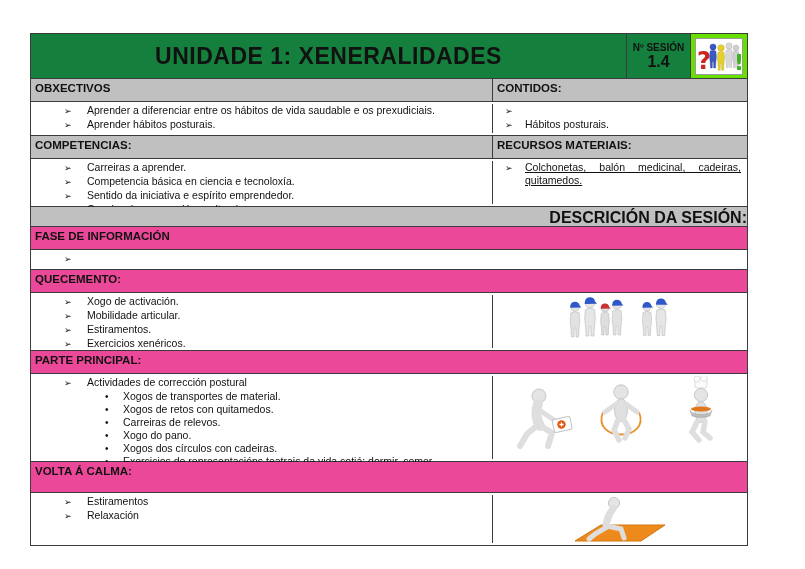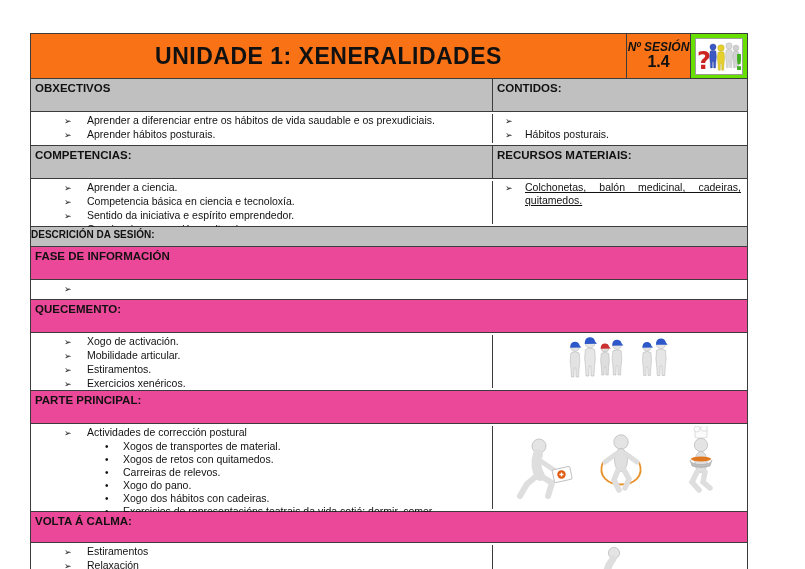--- a/index.html
+++ b/index.html
@@ -9,39 +9,39 @@
     font-family:"Liberation Sans", sans-serif; color:#111; overflow:hidden;
   }
   .doc-table {
     position:absolute; left:30px; top:33px; width:718px;
     border:1px solid #3c3c3c; background:#fff;
   }
   .row { display:flex; width:100%; border-top:1px solid #3c3c3c; }
   .row:first-child { border-top:none; }
 
   
-  .title-row { height:44px; background:#f97316; }
+  .title-row { height:44px; background:#15803d; }
   .title-main { flex:1; display:flex; align-items:center; justify-content:center; }
   .title-main .t { font-size:23px; font-weight:bold; letter-spacing:0.5px; }
   .session-cell { width:64px; border-left:1px solid #3c3c3c; display:flex; flex-direction:column; align-items:center; justify-content:center; }
-  .session-label { font-size:12px; font-weight:bold; line-height:11px;font-style:italic; }
+  .session-label { font-size:10px; font-weight:bold; line-height:11px; }
   .session-number { font-size:16px; font-weight:bold; line-height:17px; }
   .clipart-cell { width:57px; border-left:1px solid #3c3c3c; display:flex; align-items:center; justify-content:center; background:#67DF00; }
   .imgbox { width:48px; height:37px; background:#fff; border:1px solid #9a9a9a; display:flex; align-items:center; justify-content:center; }
 
   
   .hdr { font-size:11.5px; font-weight:bold; padding:2px 4px 1px 4px; line-height:14px; }
   .gray-md { background:#C0C0C0; }
   .gray-lt { background:#ec4899; }
 
   .cols { }
   .col-left { width:462px; border-right:1px solid #3c3c3c; }
   .col-right { flex:1; }
 
-  .h18 { height:32px; }
+  .h18 { height:22px; }
   .h17 { height:30px; }
 
   .content { background:#fff; padding:2px 2px 2px 0; font-size:10.5px; line-height:13px; }
   .r3 { height:34px; }
   .r5 { height:48px; }
   .fase-content { height:20px; }
   .quec-content { height:58px; }
   .parte-content { height:88px; }
   .volta-content { height:53px; }
 
@@ -49,21 +49,21 @@
   .li .mk { flex:0 0 auto; text-align:left; }
   .ind-a { padding-left:33px; }           
   .ind-a .mk { width:23px; font-size:9px; padding-top:1px; }
   .ind-b { padding-left:12px; }           
   .ind-b .mk { width:20px; font-size:9px; padding-top:1px; }
   .ind-sub { padding-left:74px; }         
   .ind-sub .mk { width:18px; font-size:10px; }
   .just { text-align:justify; padding-right:4px; }
   .just .tx { flex:1;text-decoration:underline; }
 
-  .descr-row { text-align:left; font-weight:bold; font-size:10px; height:19px; padding-top:2px; }
+  .descr-row { text-align:right; font-weight:bold; font-size:16px; height:19px; padding-top:2px; }
 
   .art-cell { display:flex; align-items:center; justify-content:center; background:#fff; }
   svg { display:block; }
 </style>
 </head>
 <body>
 
 <svg width="0" height="0" style="position:absolute">
   <defs>
     <g id="pbody">
@@ -128,21 +128,21 @@
 
     <div class="row cols">
       <div class="col-left hdr gray-md h18">COMPETENCIAS:</div>
       <div class="col-right hdr gray-md h18">RECURSOS MATERIAIS:</div>
     </div>
 
     <div class="row cols content r5">
       <div class="col-left">
         <div class="li ind-a">
           <span class="mk">➢</span>
-          <span class="tx">Aprender a ciencia.</span>
+          <span class="tx">Carreiras a aprender.</span>
         </div>
         <div class="li ind-a">
           <span class="mk">➢</span>
           <span class="tx">Competencia básica en ciencia e tecnoloxía.</span>
         </div>
         <div class="li ind-a">
           <span class="mk">➢</span>
           <span class="tx">Sentido da iniciativa e espírito emprendedor.</span>
         </div>
         <div class="li ind-a">
@@ -233,21 +233,21 @@
         <div class="li ind-sub">
           <span class="mk">•</span>
           <span class="tx">Carreiras de relevos.</span>
         </div>
         <div class="li ind-sub">
           <span class="mk">•</span>
           <span class="tx">Xogo do pano.</span>
         </div>
         <div class="li ind-sub">
           <span class="mk">•</span>
-          <span class="tx">Xogo dos hábitos con cadeiras.</span>
+          <span class="tx">Xogos dos círculos con cadeiras.</span>
         </div>
         <div class="li ind-sub">
           <span class="mk">•</span>
           <span class="tx">Exercicios de representacións teatrais da vida cotiá: dormir, comer...</span>
         </div>
       </div>
       <div class="col-right art-cell">
         <svg width="240" height="84" viewBox="0 0 240 84">
 
           <g transform="translate(42,42)">

